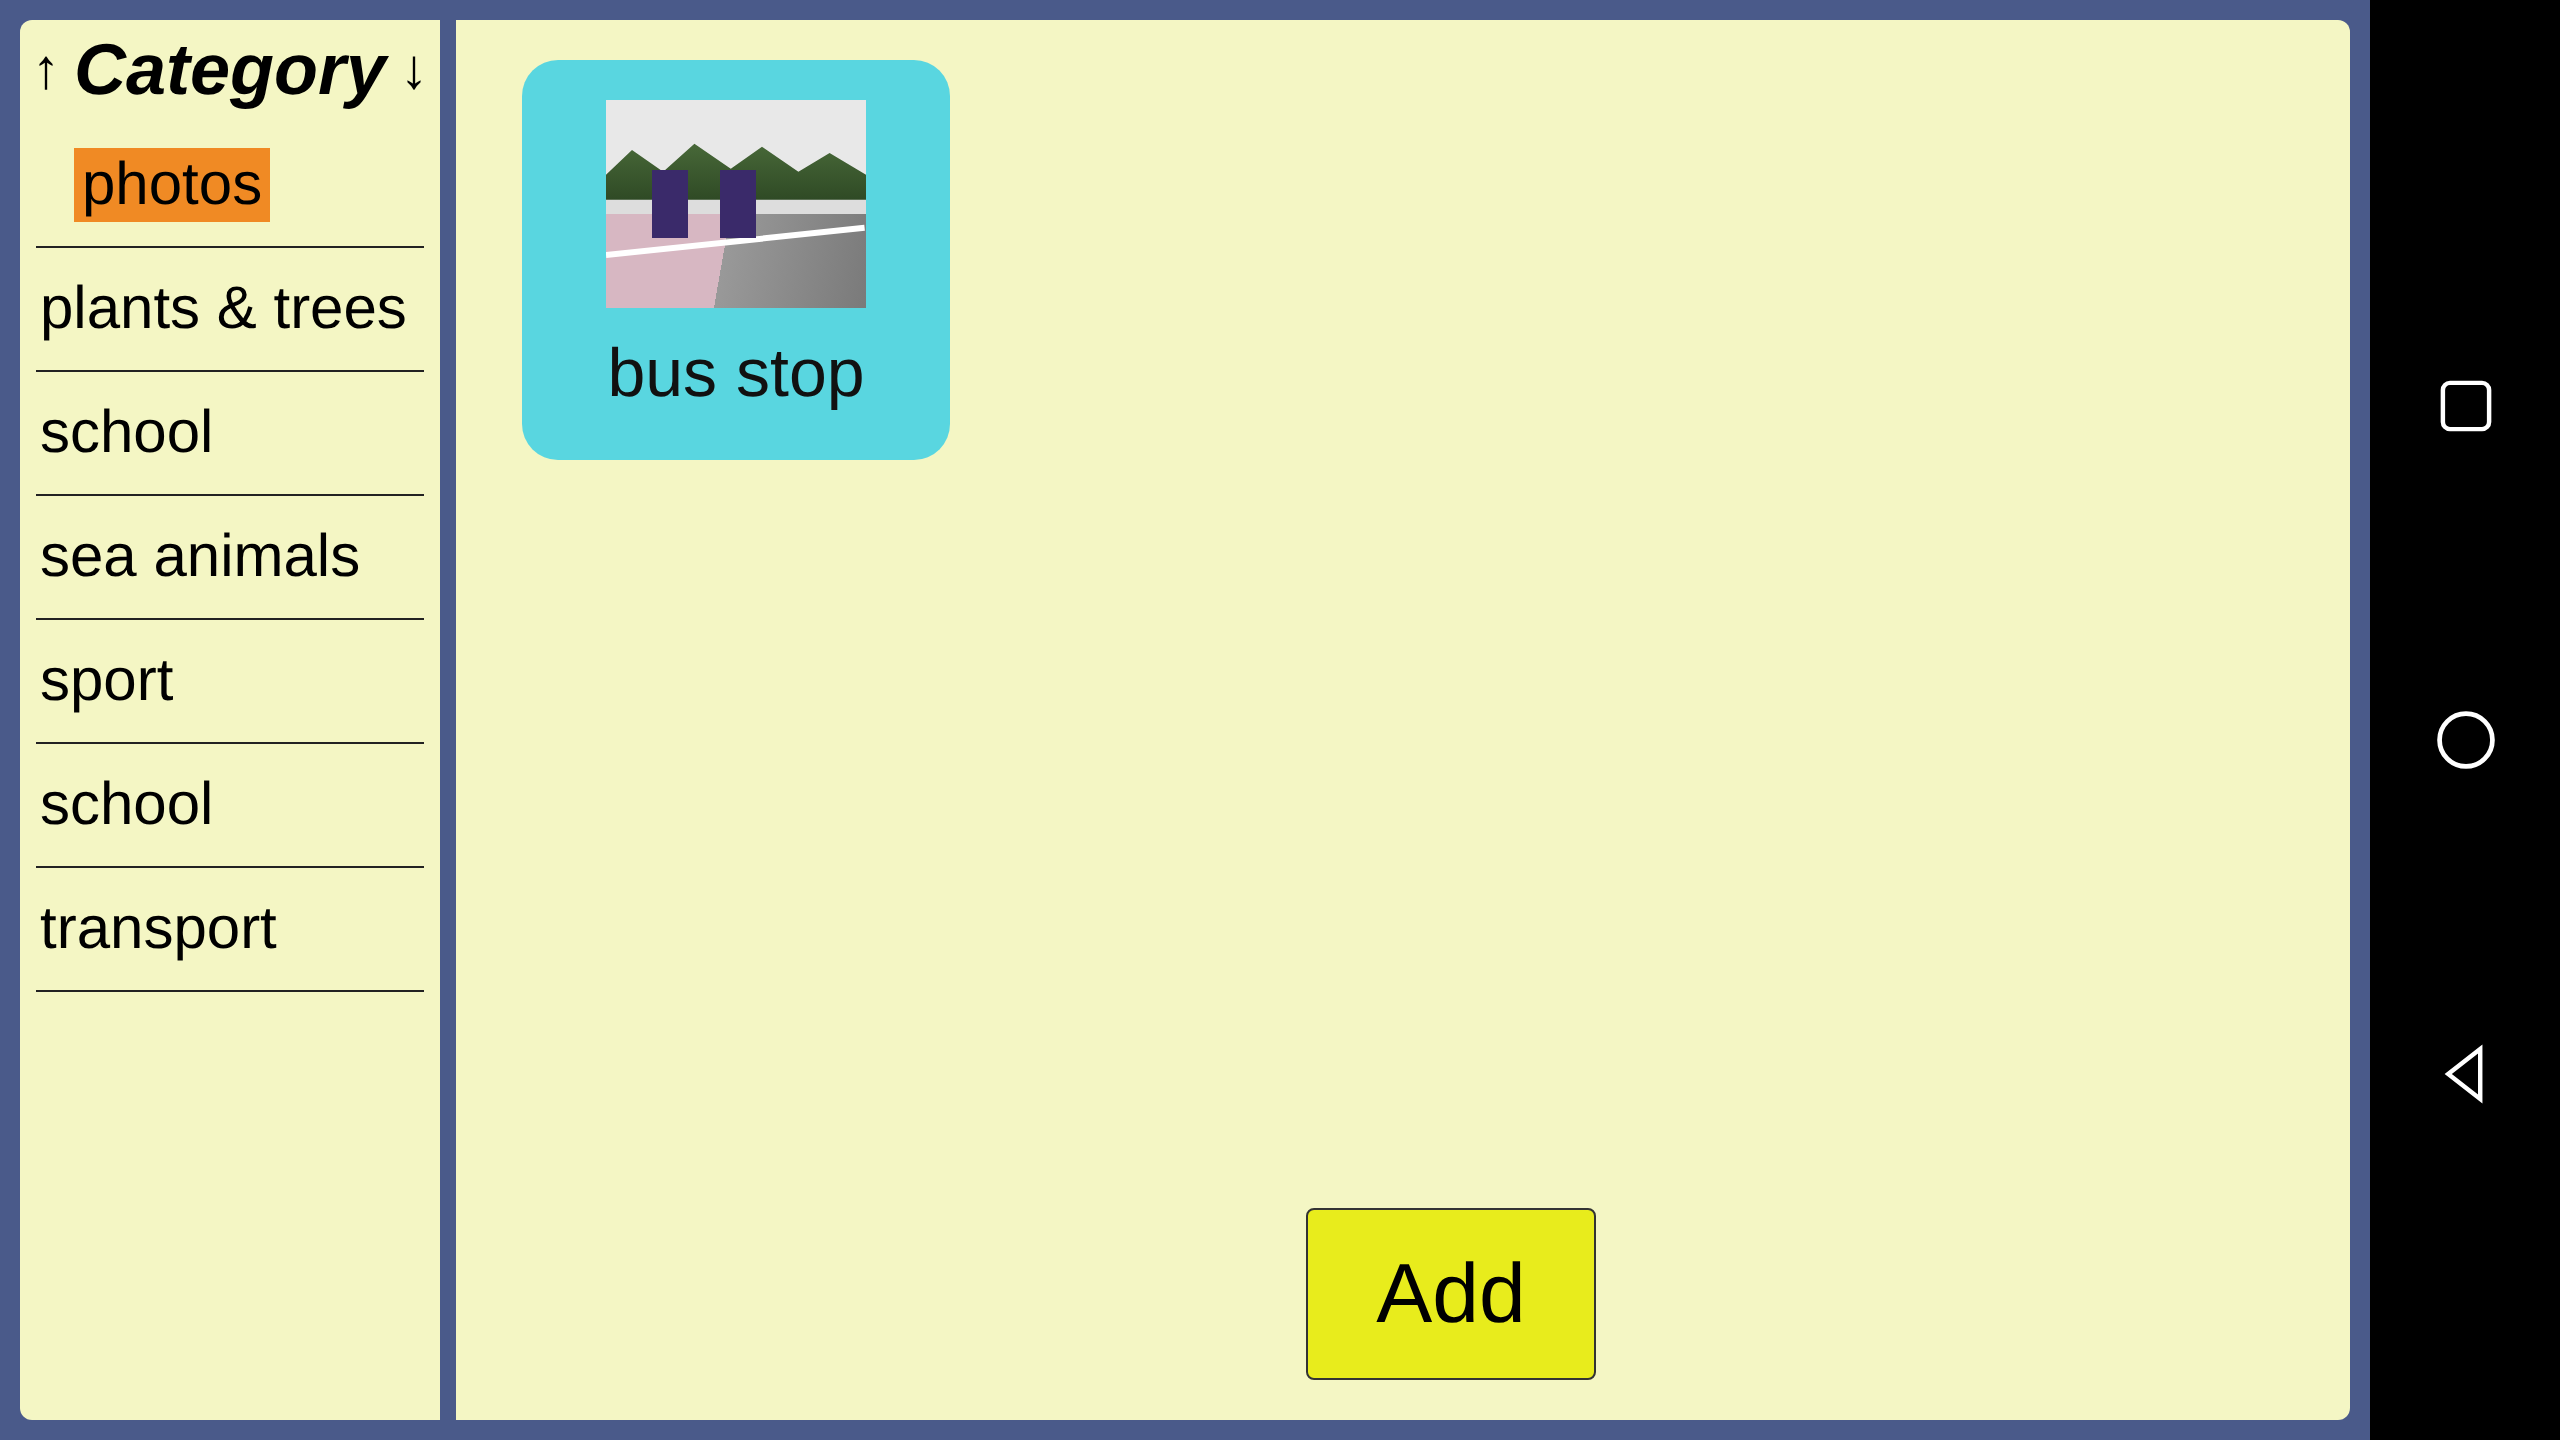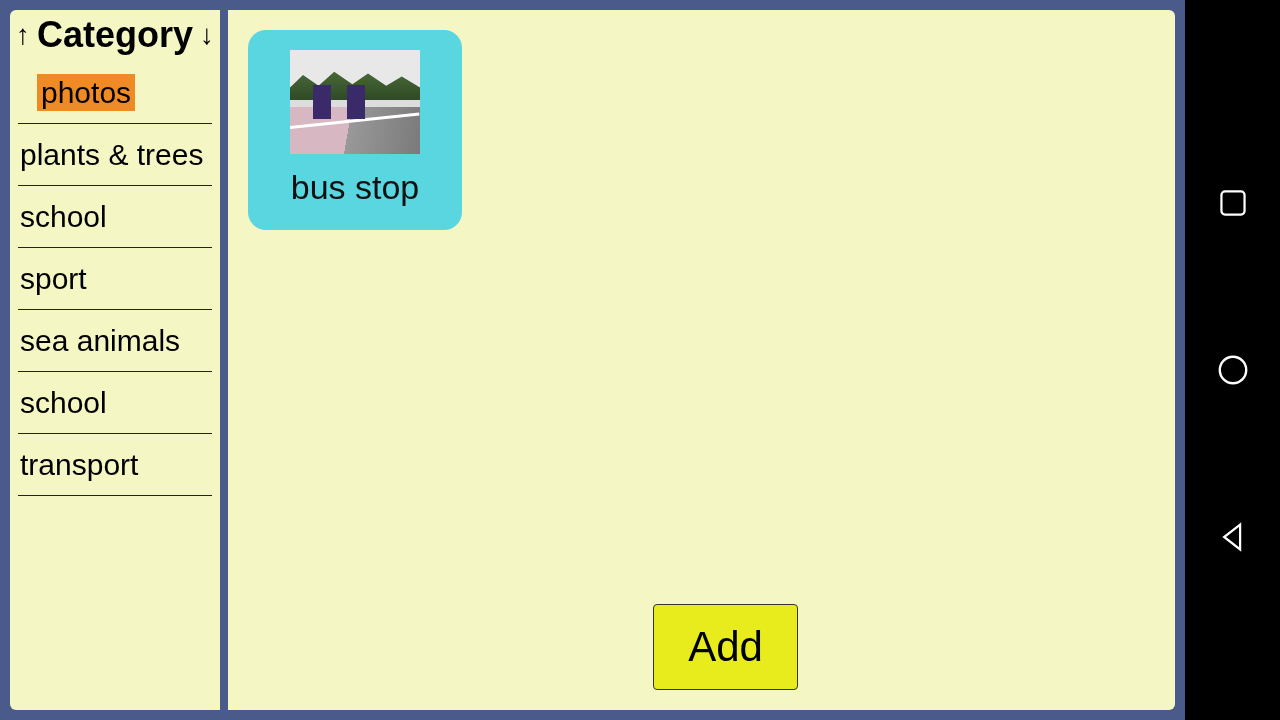--- a/index.html
+++ b/index.html
@@ -30,20 +30,21 @@
     padding: 4px 6px 6px 6px;
   }
   .sidebar-header .arrow {
     font-size: 28px;
     font-weight: bold;
     line-height: 1;
   }
   .sidebar-header .title {
     font-size: 36px;
     font-weight: bold;
+    font-style: italic;
   }
   .sidebar-list {
     flex: 1;
     display: flex;
     flex-direction: column;
     padding: 0 8px;
     overflow: hidden;
   }
   .sidebar-item {
     border-bottom: 1px solid #222;
@@ -69,20 +70,21 @@
   .card {
     width: 214px;
     height: 200px;
     background: #59d6e0;
     border-radius: 18px;
     display: flex;
     flex-direction: column;
     align-items: center;
     padding: 20px 12px 12px 12px;
     cursor: pointer;
+    margin-left: 13px;
   }
   .card-image {
     width: 130px;
     height: 104px;
     background: #ddd;
     position: relative;
     overflow: hidden;
   }
   .card-label {
     font-size: 34px;
@@ -147,22 +149,22 @@
   <div class="sidebar">
     <div class="sidebar-header">
       <span class="arrow">↑</span>
       <span class="title">Category</span>
       <span class="arrow">↓</span>
     </div>
     <div class="sidebar-list">
       <div class="sidebar-item selected"><span>photos</span></div>
       <div class="sidebar-item"><span>plants &amp; trees</span></div>
       <div class="sidebar-item"><span>school</span></div>
+      <div class="sidebar-item"><span>sea animals</span></div>
       <div class="sidebar-item"><span>sport</span></div>
-      <div class="sidebar-item"><span>sea animals</span></div>
       <div class="sidebar-item"><span>school</span></div>
       <div class="sidebar-item"><span>transport</span></div>
     </div>
   </div>
 
   <div class="content">
     <div class="card">
       <div class="card-image">
         <div class="sky"></div>
         <div class="trees"></div>

